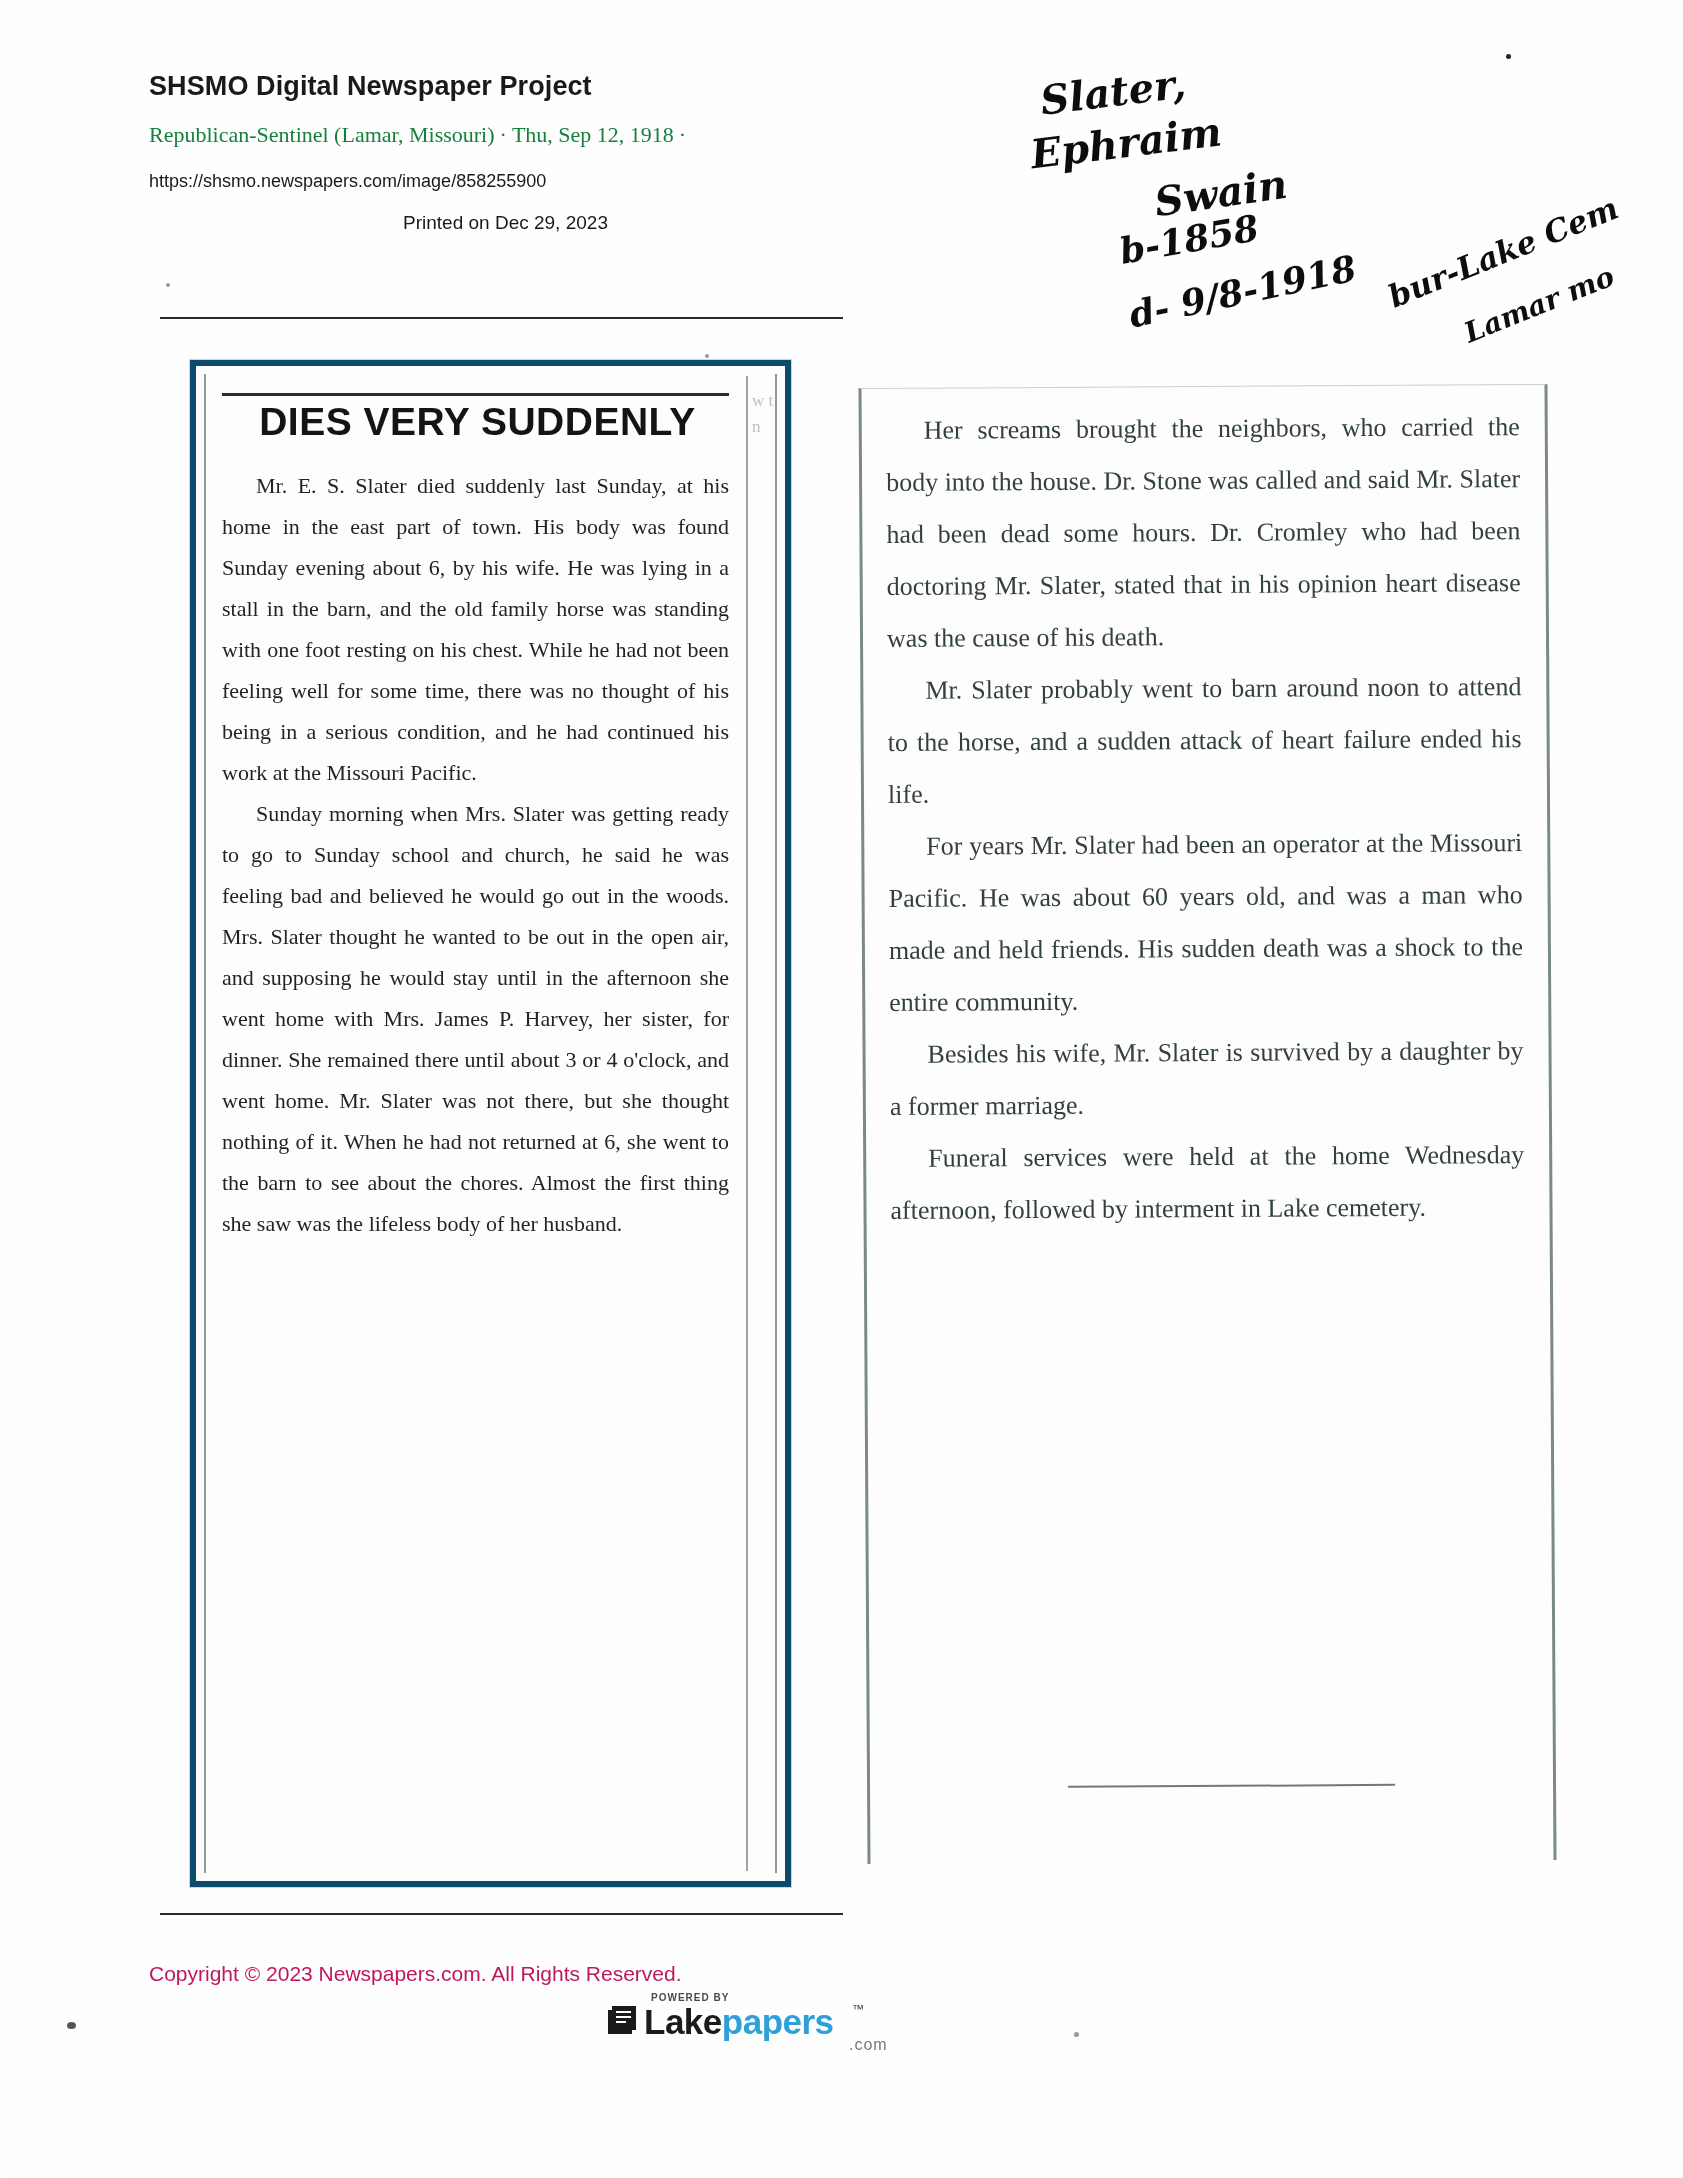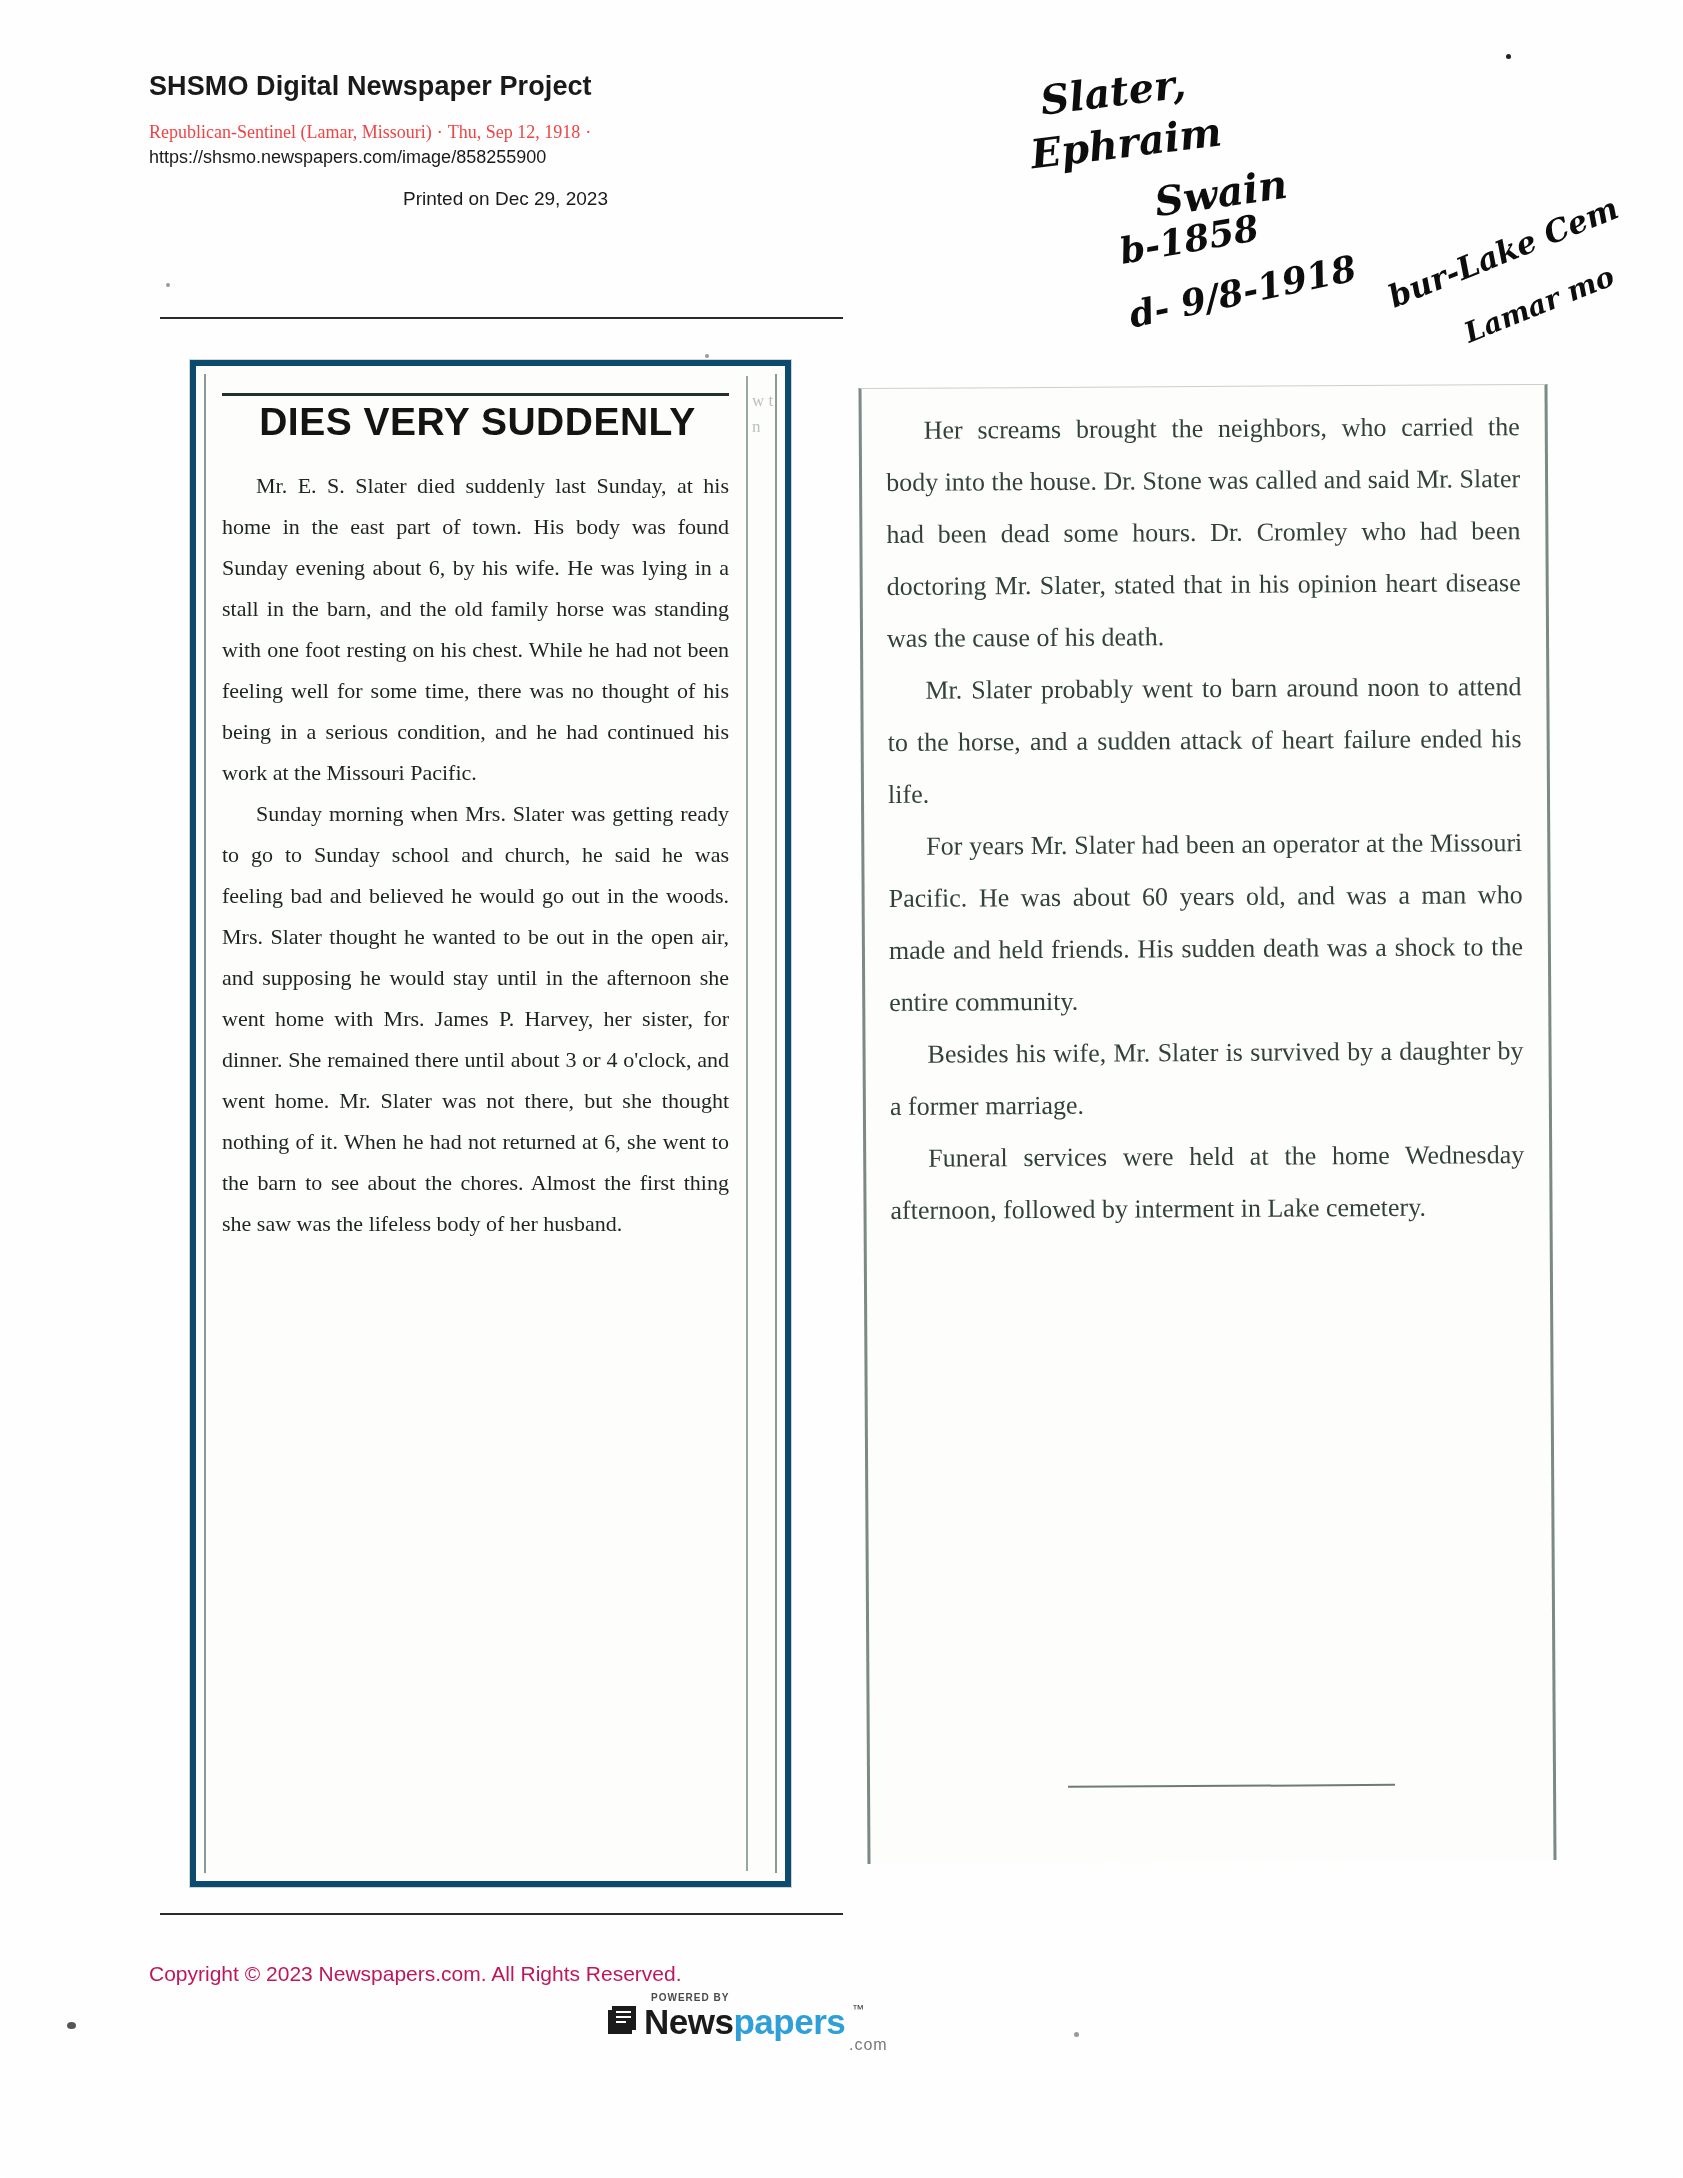--- a/index.html
+++ b/index.html
@@ -31,23 +31,23 @@
     width: 752px;
   }
   .header-title {
     font-size: 27px;
     font-weight: bold;
     letter-spacing: 0.1px;
     color: #1a1a1a;
     margin-bottom: 20px;
   }
   .header-pub {
-    font-size: 18px;
-    color: #ef4444;
-    margin-bottom: 4px;
+    font-size: 22px;
+    color: #15803d;
+    margin-bottom: 23px;
     font-family: "Liberation Serif", serif;
   }
   .header-pub .sep { padding: 0 5px; }
   .header-page {
     font-size: 18px;
     color: #1a1a1a;
     margin-bottom: 12px;
   }
   .header-url {
     font-size: 18px;
@@ -330,21 +330,21 @@
   <div class="brand">
     <div class="brand-powered">POWERED BY</div>
     <svg class="brand-mark" viewBox="0 0 34 34">
       <rect x="2" y="6" width="24" height="24" fill="#1b1b1b"></rect>
       <rect x="6" y="2" width="24" height="24" fill="#1b1b1b"></rect>
       <rect x="10" y="7" width="15" height="2" fill="#ffffff"></rect>
       <rect x="10" y="12" width="15" height="2" fill="#ffffff"></rect>
       <rect x="10" y="17" width="10" height="2" fill="#ffffff"></rect>
     </svg>
     <div class="brand-name">
-      <span class="dark">News</span><span class="blue">papers</span>
+      <span class="dark">Lake</span><span class="blue">papers</span>
     </div>
     <div class="brand-tm">™</div>
     <div class="brand-dotcom">.com</div>
   </div>
 
   <div class="speck" style="left:67px; top:2022px; width:9px; height:7px; background:#555;"></div>
   <div class="speck" style="left:1074px; top:2032px; width:5px; height:5px; background:#999;"></div>
   <div class="speck" style="left:705px; top:354px; width:4px; height:4px; background:#999;"></div>
   <div class="speck" style="left:166px; top:283px; width:4px; height:4px; background:#999;"></div>
 

